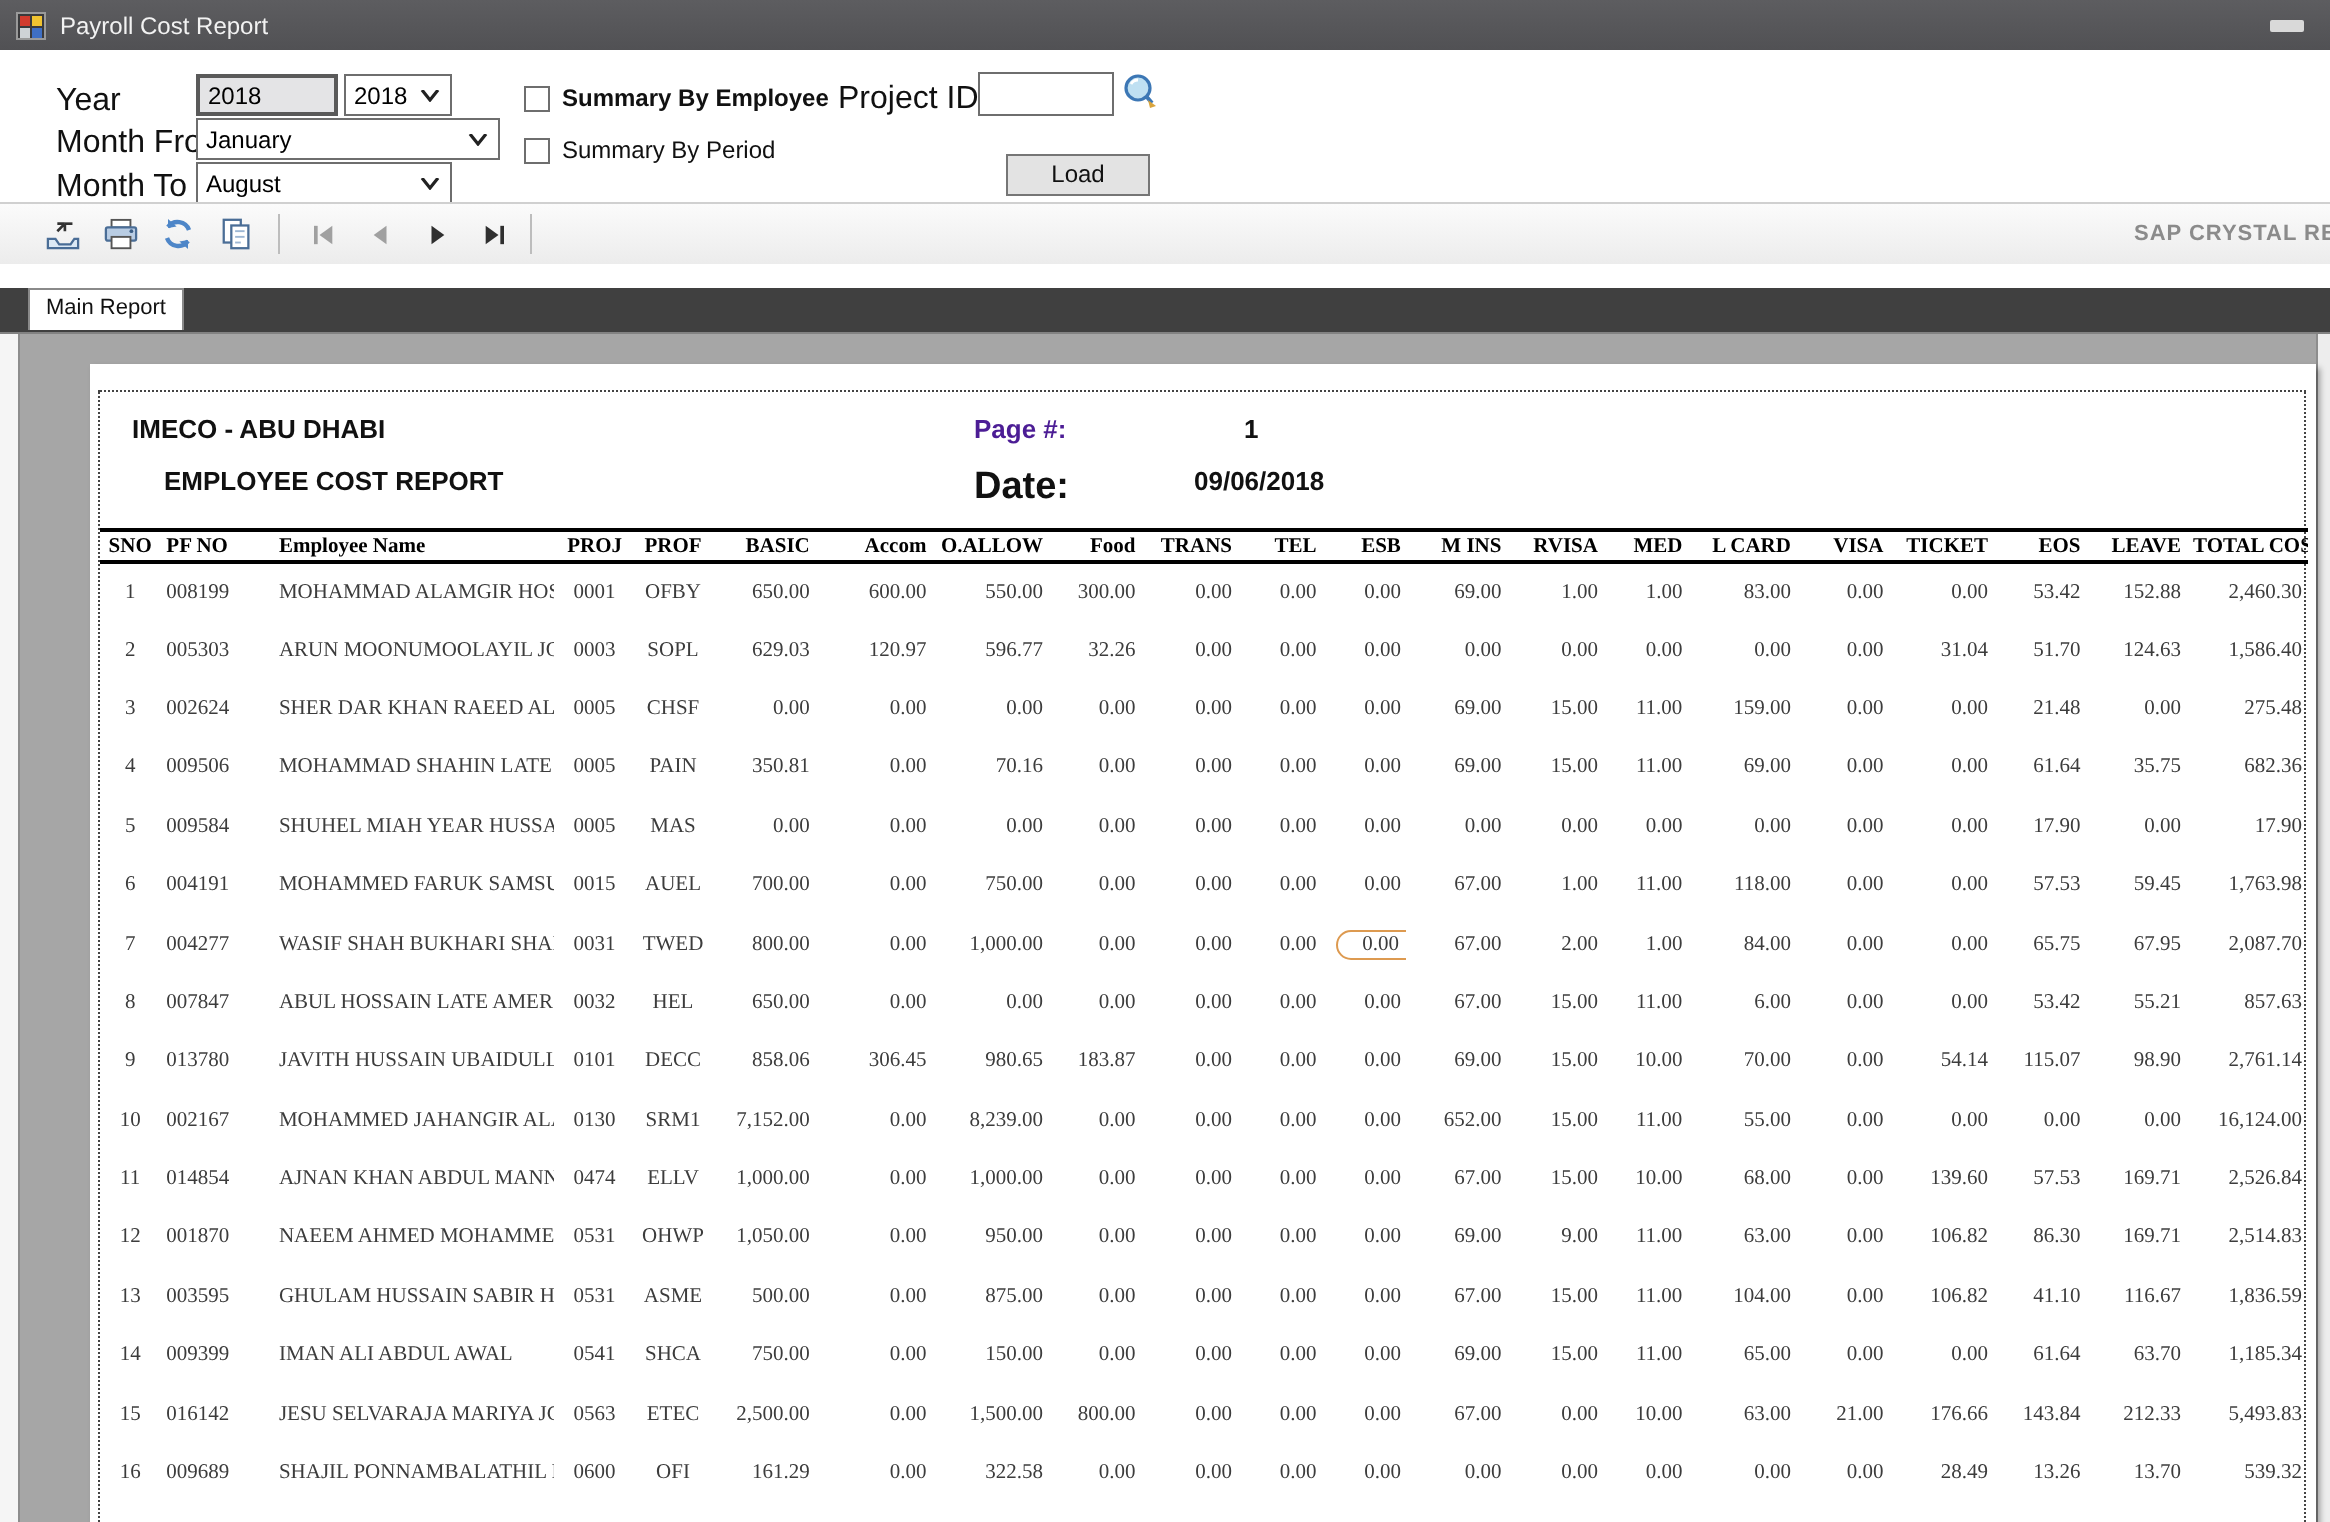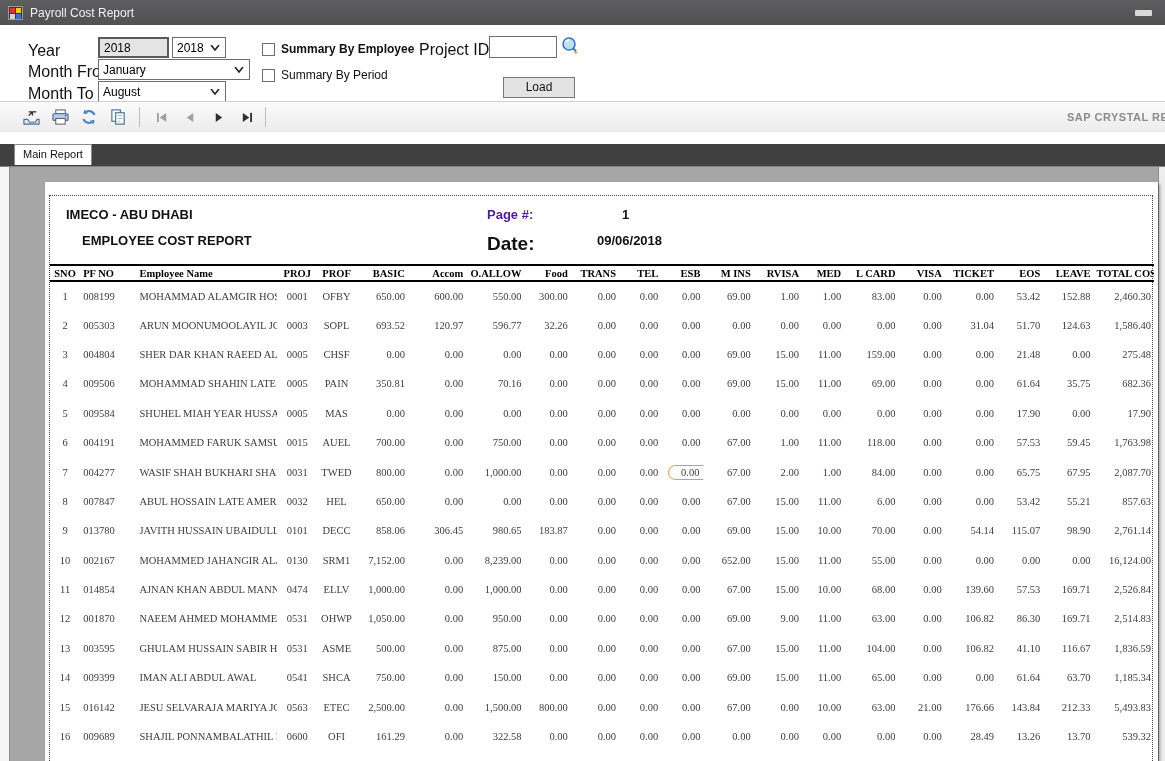--- a/index.html
+++ b/index.html
@@ -276,40 +276,40 @@
               <td class="al-r">53.42</td>
               <td class="al-r">152.88</td>
               <td class="al-r">2,460.30</td>
             </tr>
             <tr>
               <td class="al-c">2</td>
               <td class="al-l">005303</td>
               <td class="al-l">ARUN MOONUMOOLAYIL JO</td>
               <td class="al-c">0003</td>
               <td class="al-c">SOPL</td>
-              <td class="al-r">693.52</td>
+              <td class="al-r">629.03</td>
               <td class="al-r">120.97</td>
               <td class="al-r">596.77</td>
               <td class="al-r">32.26</td>
               <td class="al-r">0.00</td>
               <td class="al-r">0.00</td>
               <td class="al-r">0.00</td>
               <td class="al-r">0.00</td>
               <td class="al-r">0.00</td>
               <td class="al-r">0.00</td>
               <td class="al-r">0.00</td>
               <td class="al-r">0.00</td>
               <td class="al-r">31.04</td>
               <td class="al-r">51.70</td>
               <td class="al-r">124.63</td>
               <td class="al-r">1,586.40</td>
             </tr>
             <tr>
               <td class="al-c">3</td>
-              <td class="al-l">004804</td>
+              <td class="al-l">002624</td>
               <td class="al-l">SHER DAR KHAN RAEED ALI</td>
               <td class="al-c">0005</td>
               <td class="al-c">CHSF</td>
               <td class="al-r">0.00</td>
               <td class="al-r">0.00</td>
               <td class="al-r">0.00</td>
               <td class="al-r">0.00</td>
               <td class="al-r">0.00</td>
               <td class="al-r">0.00</td>
               <td class="al-r">0.00</td>

